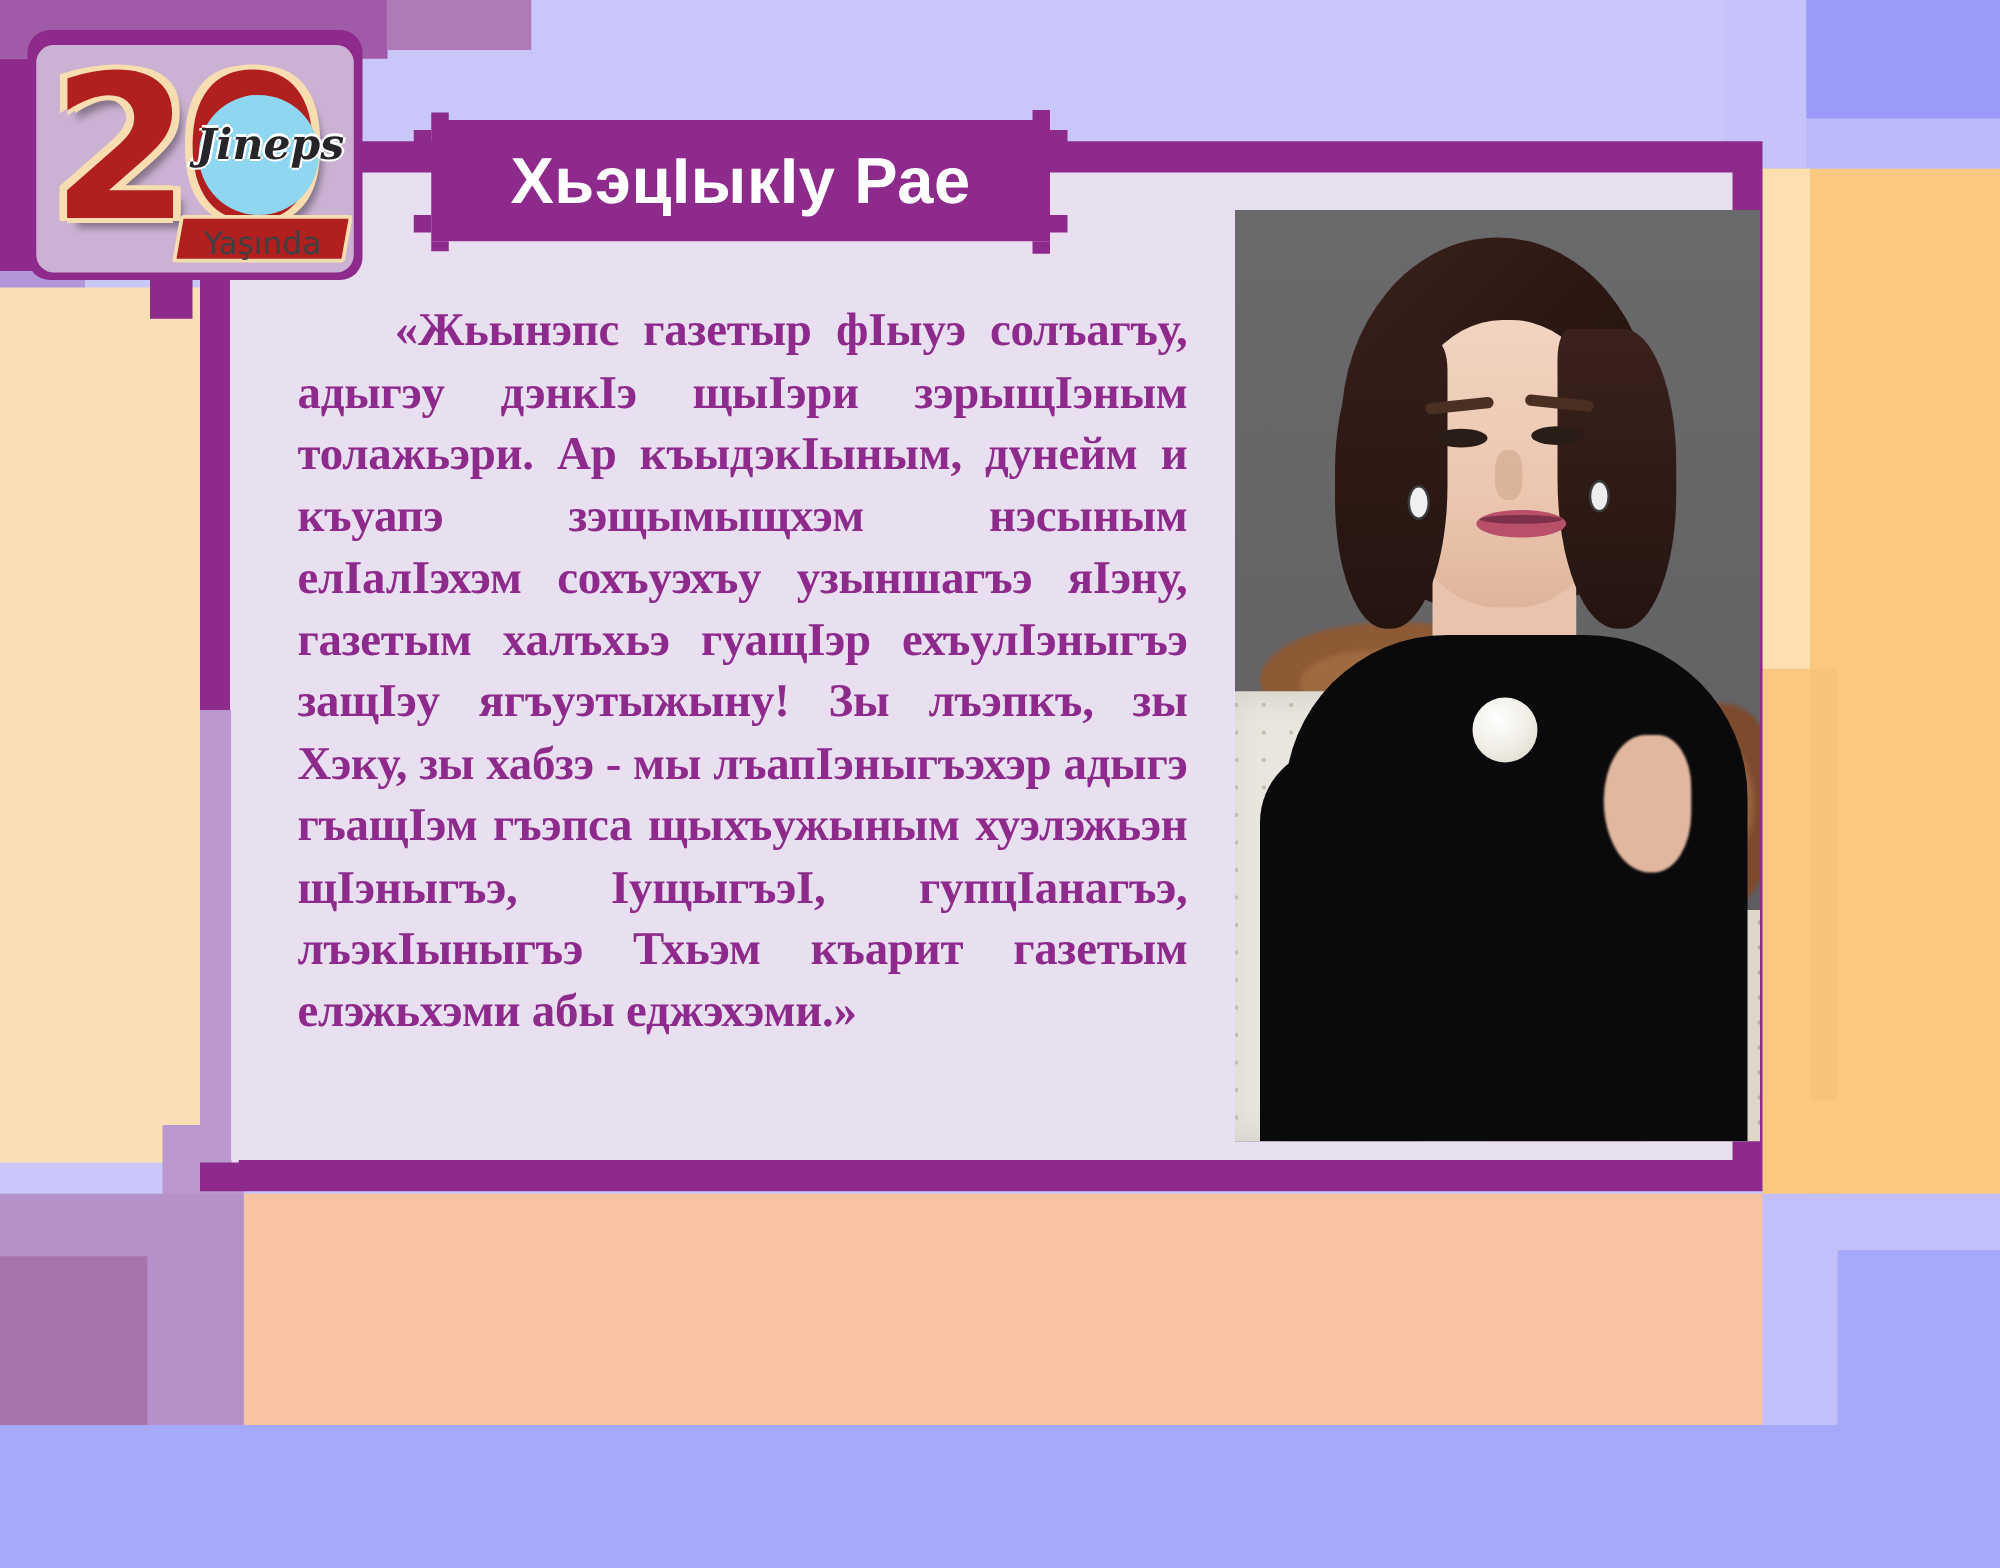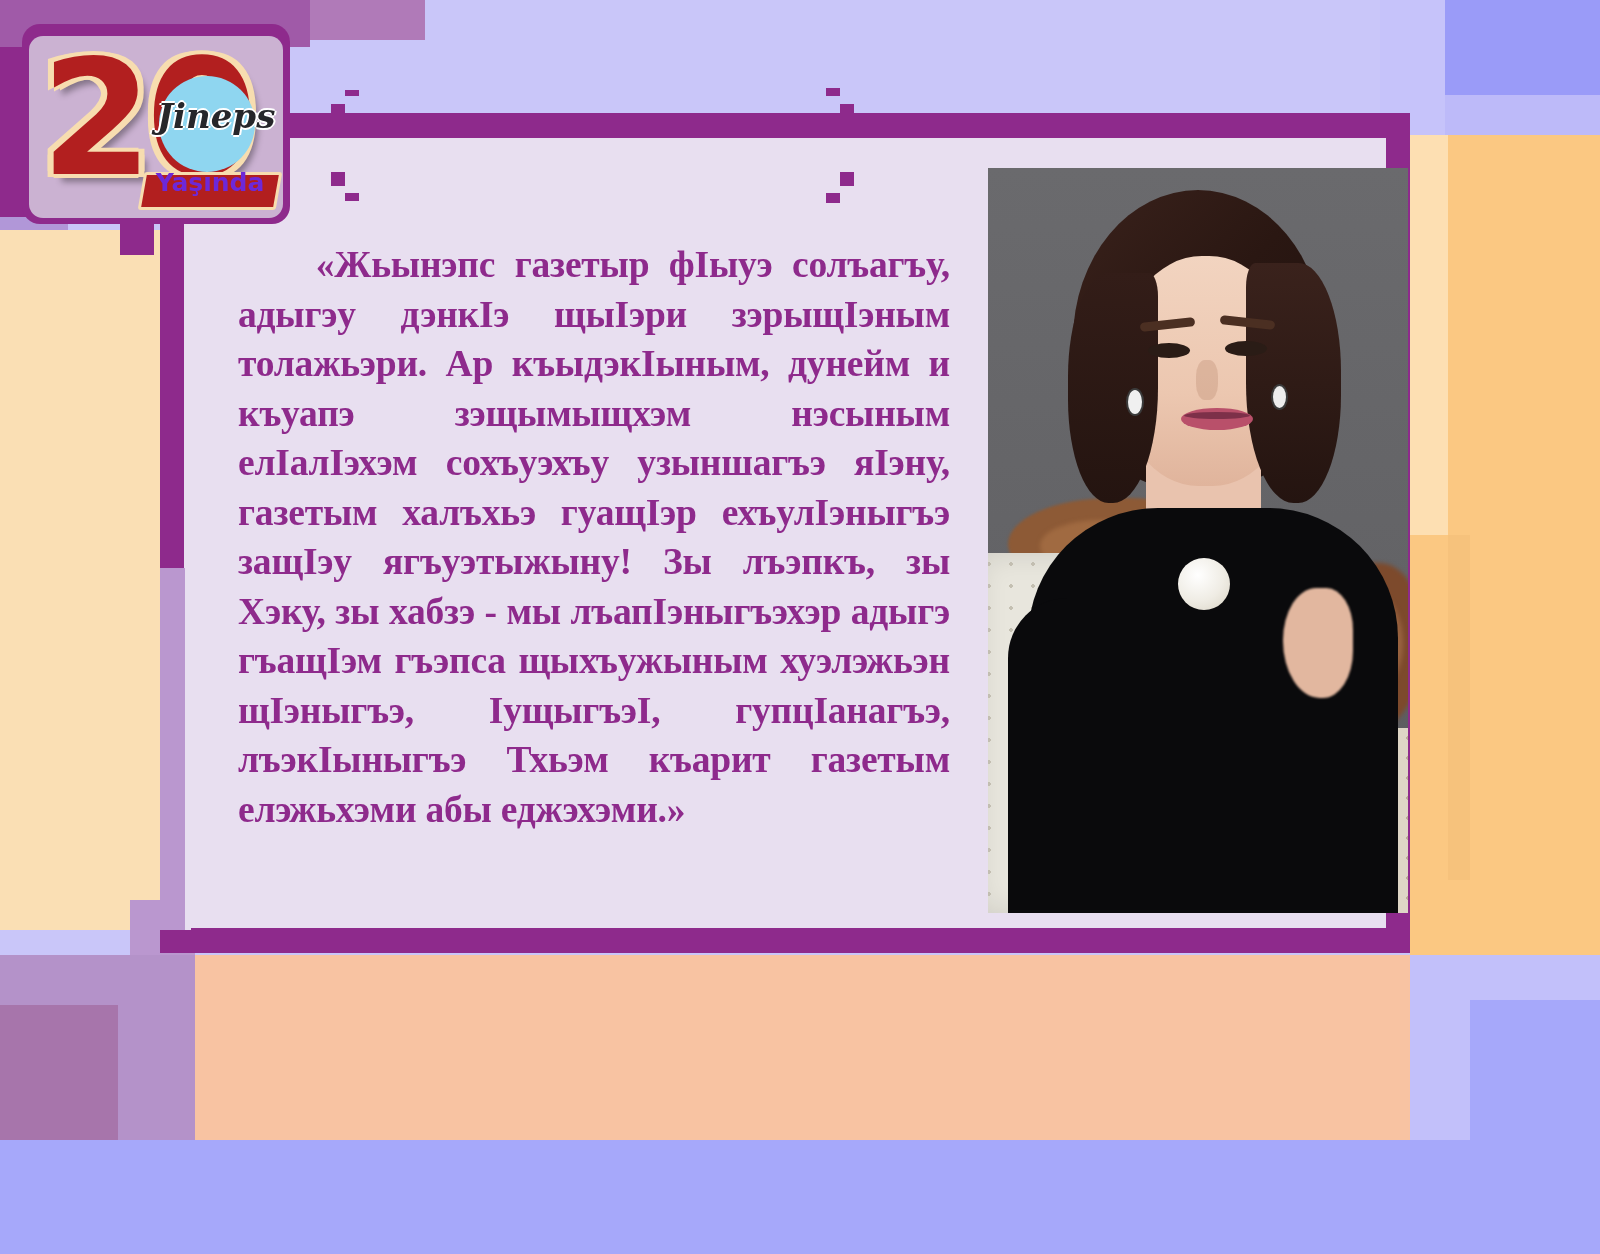--- a/index.html
+++ b/index.html
@@ -233,25 +233,25 @@
     left: 112px; top: 136px;
     width: 138px; height: 38px;
     background: #b21f1f;
     z-index: 4;
     transform: skewX(-10deg);
     border: 3px solid #f7ddb0;
     border-radius: 3px;
   }
   #logo-yas {
     position: absolute;
-    left: 112px; top: 128px;
+    left: 112px; top: 140px;
     width: 138px; height: 38px;
-    color: #6d28d9;
+    color: #404040;
     font-size: 25px;
-    font-weight: bold;
+    font-weight: normal;
     text-align: center;
     line-height: 38px;
     z-index: 5;
     font-family: "DejaVu Sans", sans-serif;
   }
   #logo-stem {
     position: absolute;
     left: 120px; top: 215px;
     width: 34px; height: 40px;
     background: #8e2a8c;
@@ -330,20 +330,23 @@
 
   <div class="notch nb-tl-a"></div>
   <div class="notch nb-tl-b"></div>
   <div class="notch nb-bl-a"></div>
   <div class="notch nb-bl-b"></div>
   <div class="notch nb-tr-a"></div>
   <div class="notch nb-tr-b"></div>
   <div class="notch nb-br-a"></div>
   <div class="notch nb-br-b"></div>
 
+  <div id="banner">
+    <span id="banner-title">ХьэцIыкIу Рае</span>
+  </div>
 
   <div id="logo-stem"></div>
   <div id="logo">
     <div id="logo-plate">
       <div id="logo-20">20</div>
       <div id="logo-circle"></div>
       <div id="logo-jineps">Jineps</div>
       <div id="logo-ribbon"></div>
       <div id="logo-yas">Yaşında</div>
     </div>

